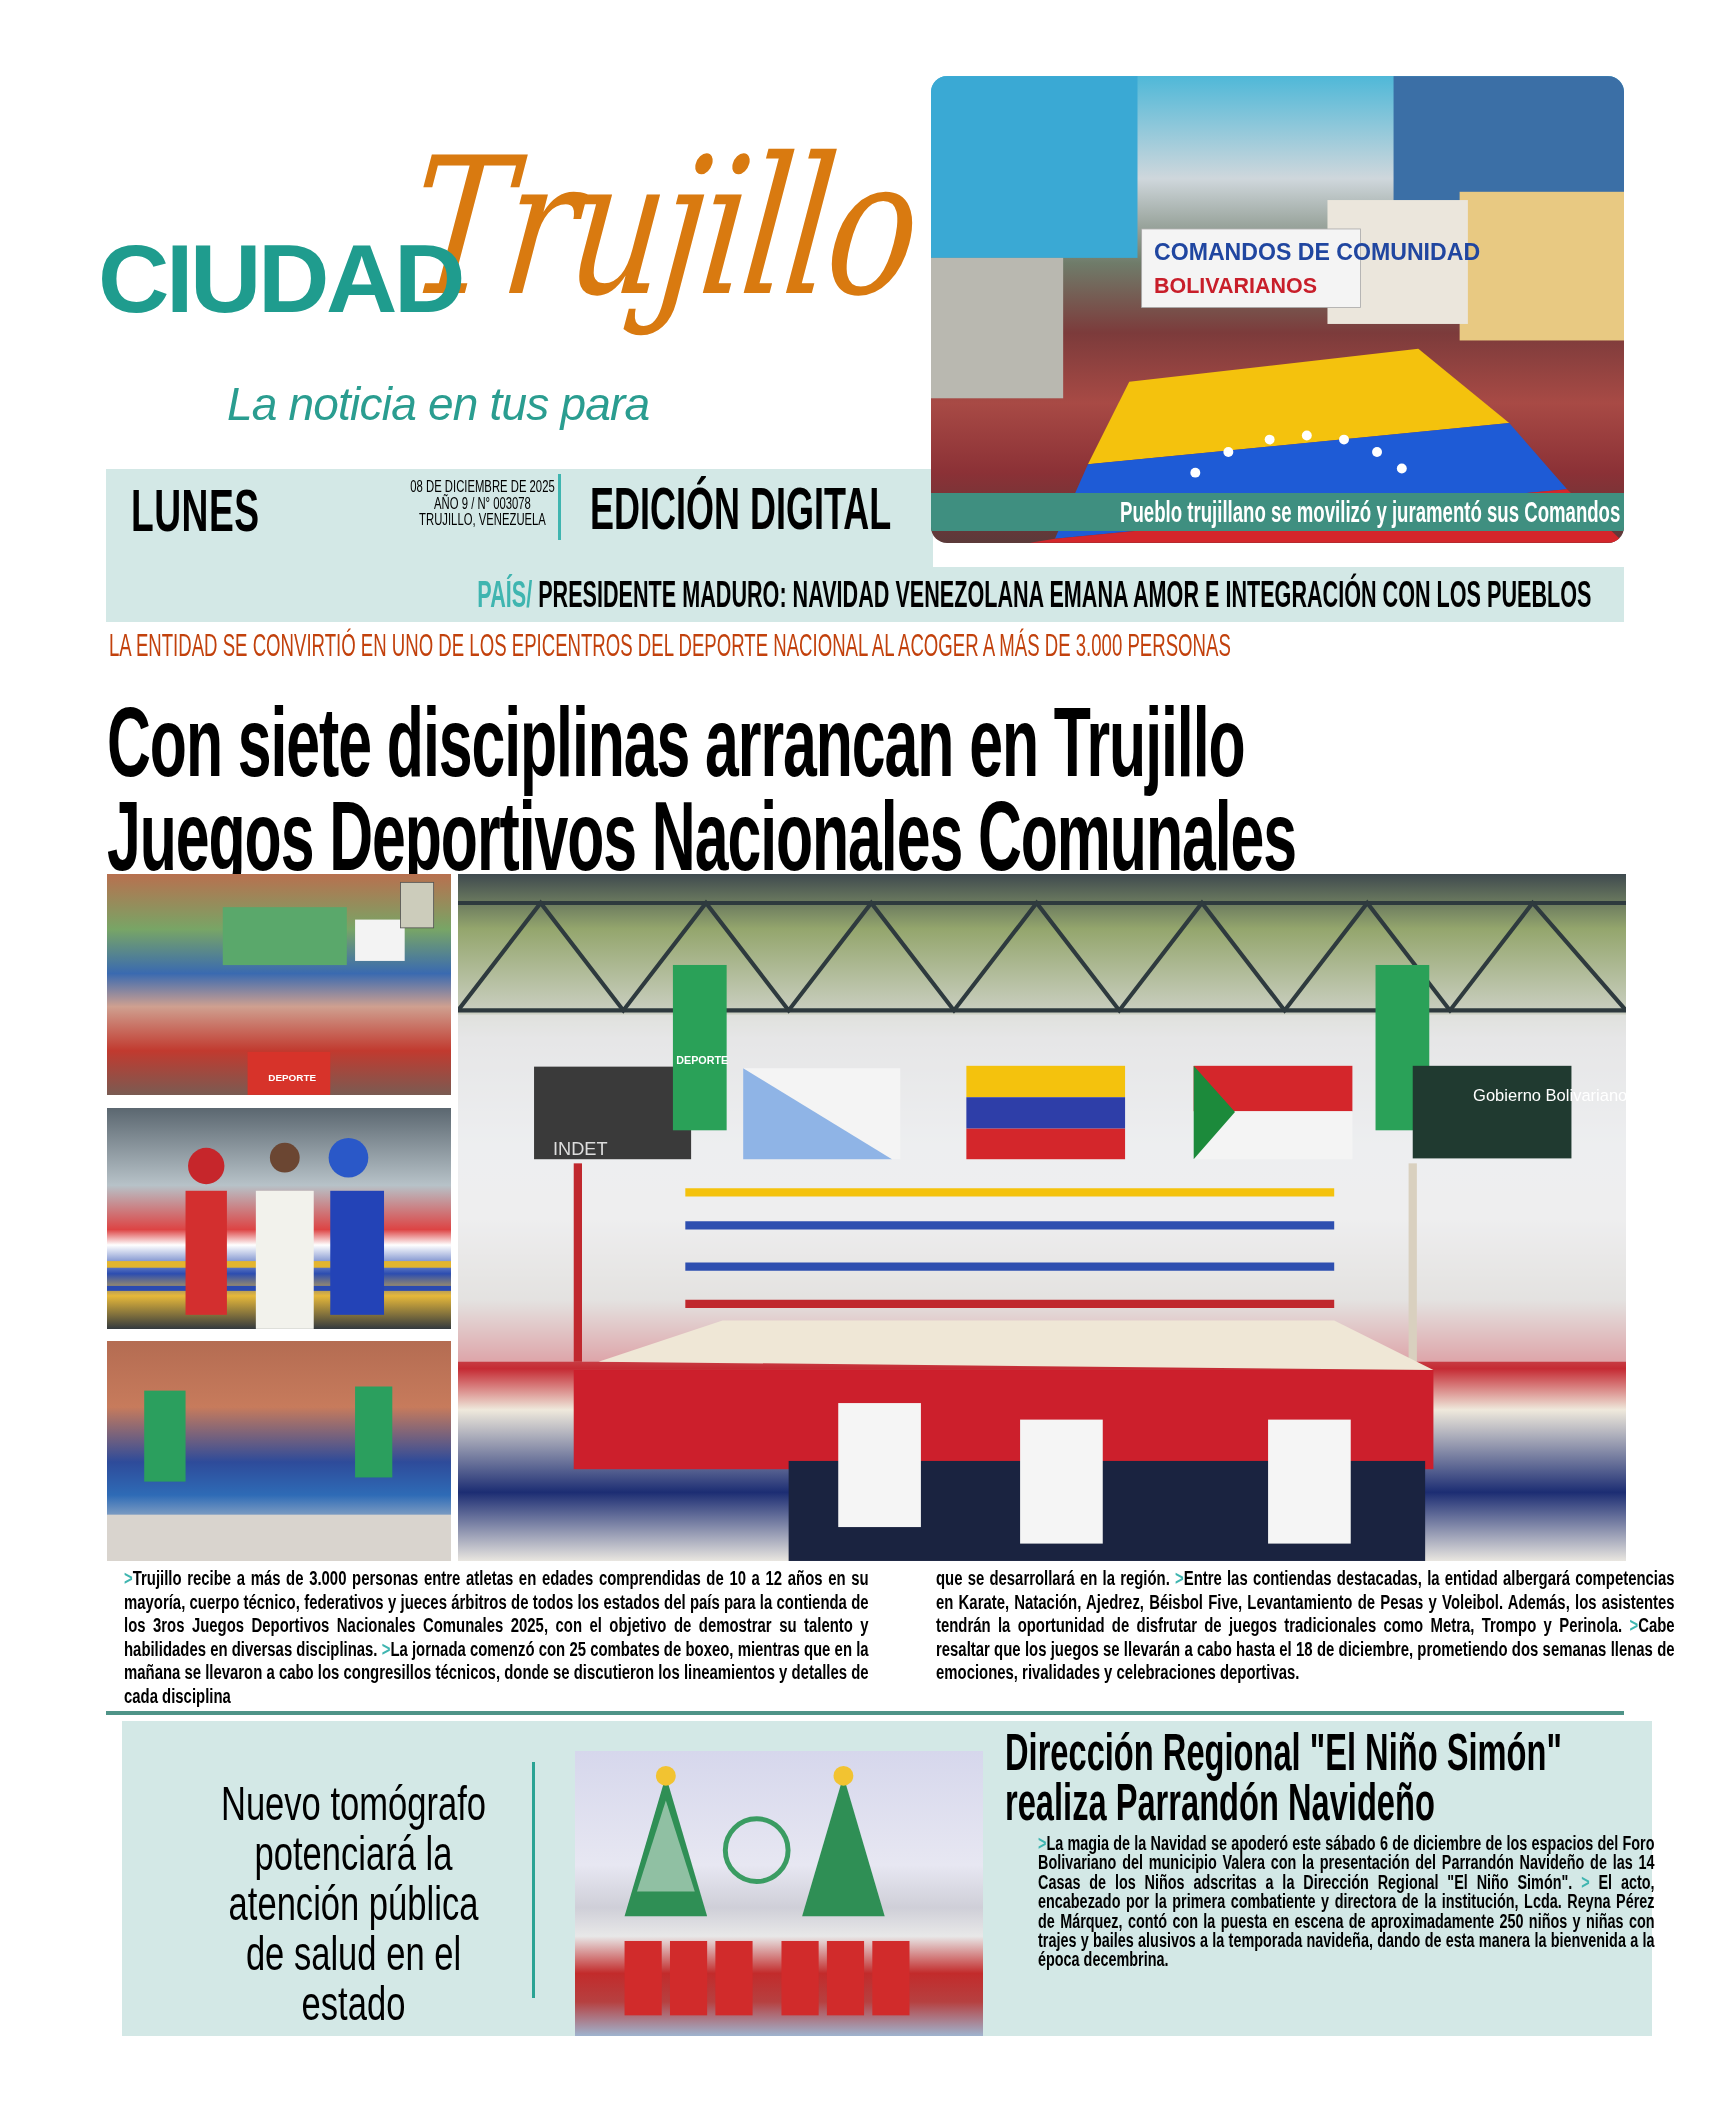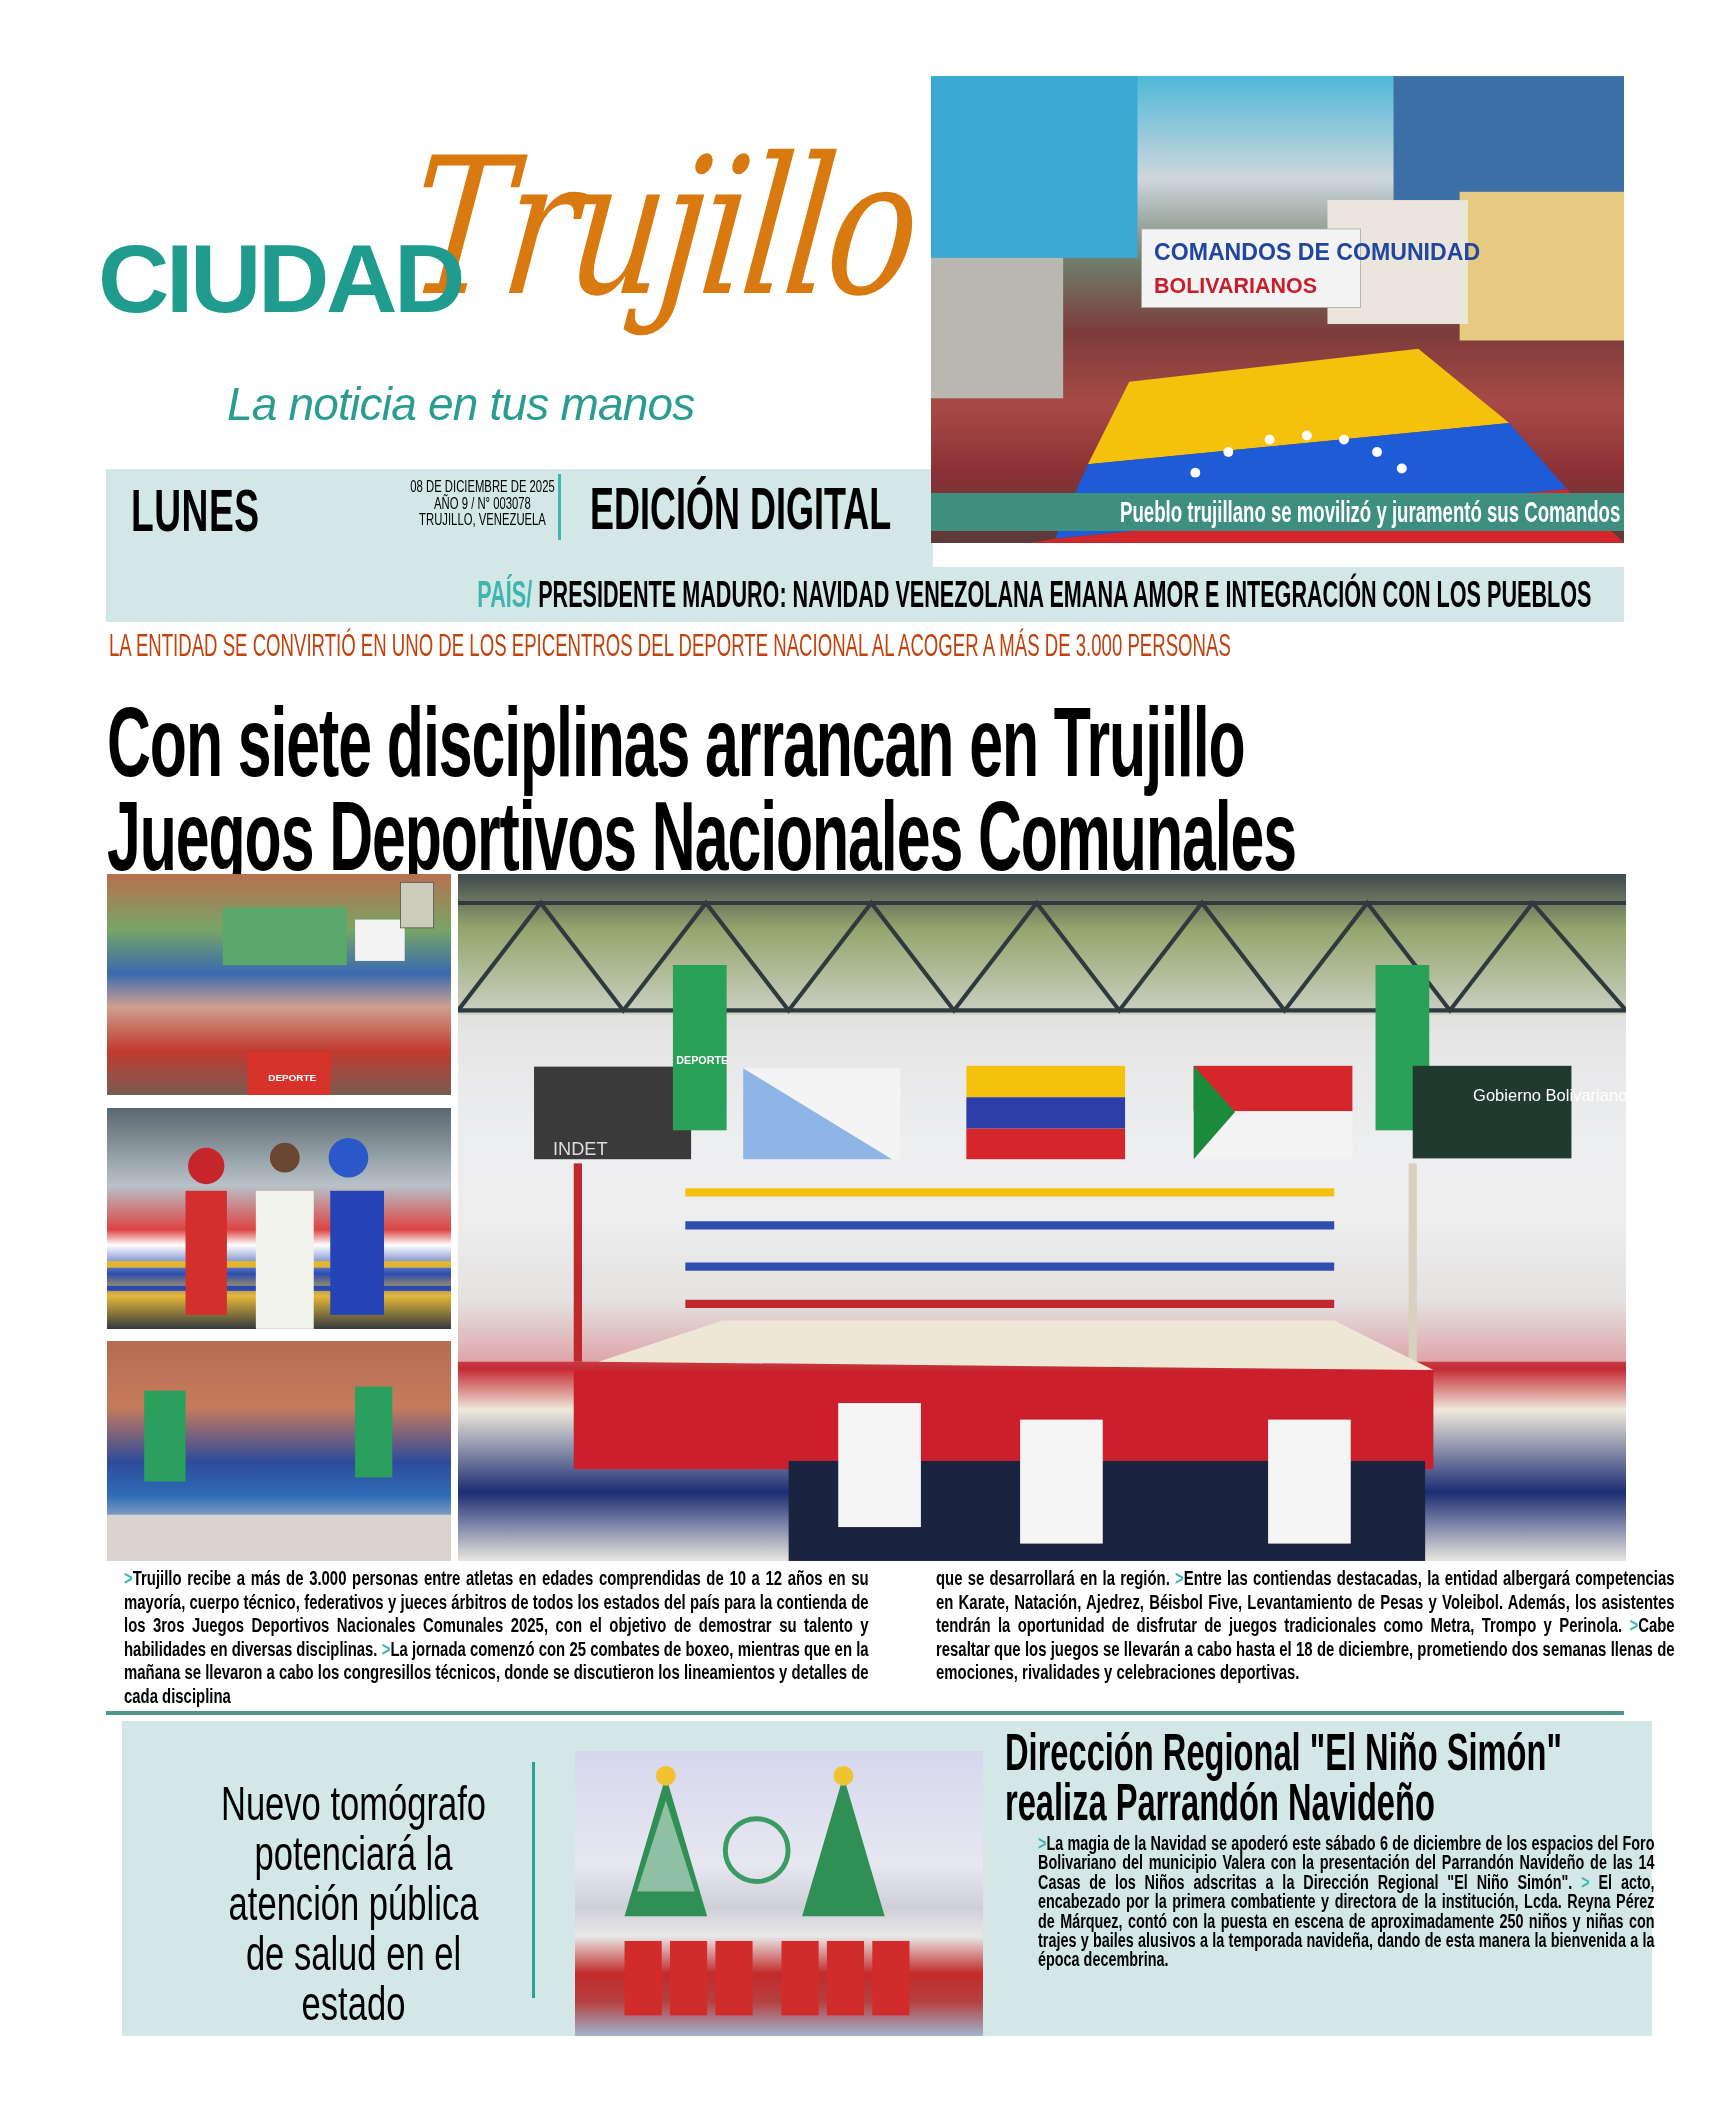--- a/index.html
+++ b/index.html
@@ -27,21 +27,21 @@
 
   
   #datebar { left:106px; top:469px; width:827px; height:99px; background:#d3e8e6; }
   .day { position:absolute; left:25px; top:6.6px; font-weight:bold; font-size:60px; transform:scaleX(0.62); transform-origin:left; letter-spacing:0.8px; }
   .dateinfo { position:absolute; left:269px; top:10px; width:215px; text-align:center; font-size:15.7px; line-height:16.5px; transform:scaleX(0.72); transform-origin:center; }
   .vsep { position:absolute; left:452px; top:5px; width:2.5px; height:66px; background:#3fb5b0; }
   .edition { position:absolute; left:484px; top:5px; font-weight:bold; font-size:60px; transform:scaleX(0.6); transform-origin:left; white-space:nowrap; }
 
   
   #topphoto { left:931px; top:76px; width:693px; height:467px; overflow:hidden;
-    background:linear-gradient(180deg,#4fb8d8 0%,#cfd7dc 22%,#6f7c6a 40%,#7c3b3b 55%,#a84a45 70%,#8b3136 85%,#5b3a3a 100%); }
+    background:linear-gradient(180deg,#4fb8d8 0%,#cfd7dc 22%,#6f7c6a 40%,#7c3b3b 55%,#a84a45 70%,#8b3136 85%,#5b3a3a 100%);border-radius:16px; }
   #topphoto svg { position:absolute; left:0; top:0; }
   .caption-band { position:absolute; left:0; top:417px; width:693px; height:38px; background:#3f8f80; color:#fff;
     font-weight:bold; font-size:30px; line-height:38px; text-align:center; white-space:nowrap; }
   .caption-band span { display:inline-block; transform:scaleX(0.62); transform-origin:center; }
 
   
   #strip { left:106px; top:567px; width:1518px; height:55px; background:#d3e8e6; text-align:center; }
   #strip .inner { display:inline-block; font-weight:bold; font-size:36px; line-height:55px; transform:scaleX(0.6); transform-origin:center; white-space:nowrap; }
   .teal { color:#3fb5b0; }
 
@@ -77,21 +77,21 @@
   .nino-title div { transform:scaleX(0.64); transform-origin:left; }
   .nino-body { position:absolute; left:880px; top:113px; width:616px; font-size:20px; line-height:19.4px; text-align:justify; font-weight:bold;margin-left:36px; }
   .nino-body .b { display:block; transform:scaleX(0.72); transform-origin:left; width:139%; }
 </style>
 </head>
 <body>
 
 <div id="logo" class="abs">
   <div class="logo-trujillo">Trujillo</div>
   <div class="logo-ciudad">CIUDAD</div>
-  <div class="logo-tag">La noticia en tus manos</div>
+  <div class="logo-tag">La noticia en tus para</div>
 </div>
 
 <div id="datebar" class="abs">
   <div class="day cond">LUNES</div>
   <div class="dateinfo cond">
     <div>08 DE DICIEMBRE DE 2025</div>
     <div>AÑO 9 / N° 003078</div>
     <div>TRUJILLO, VENEZUELA</div>
   </div>
   <div class="vsep"></div>

